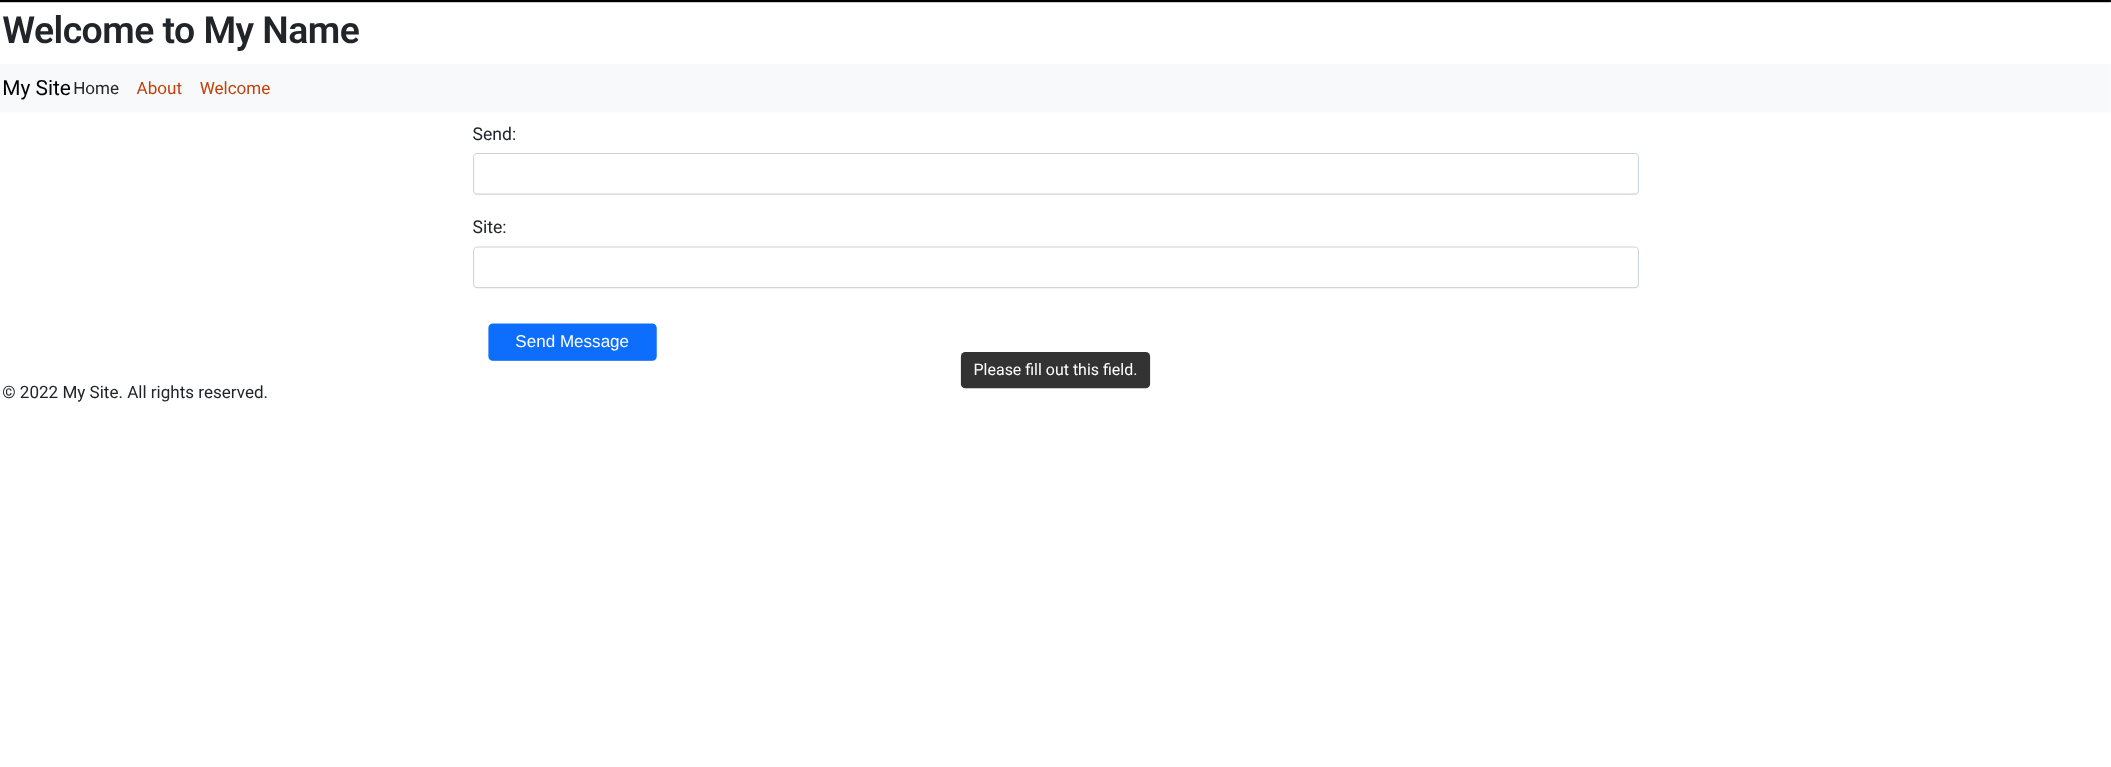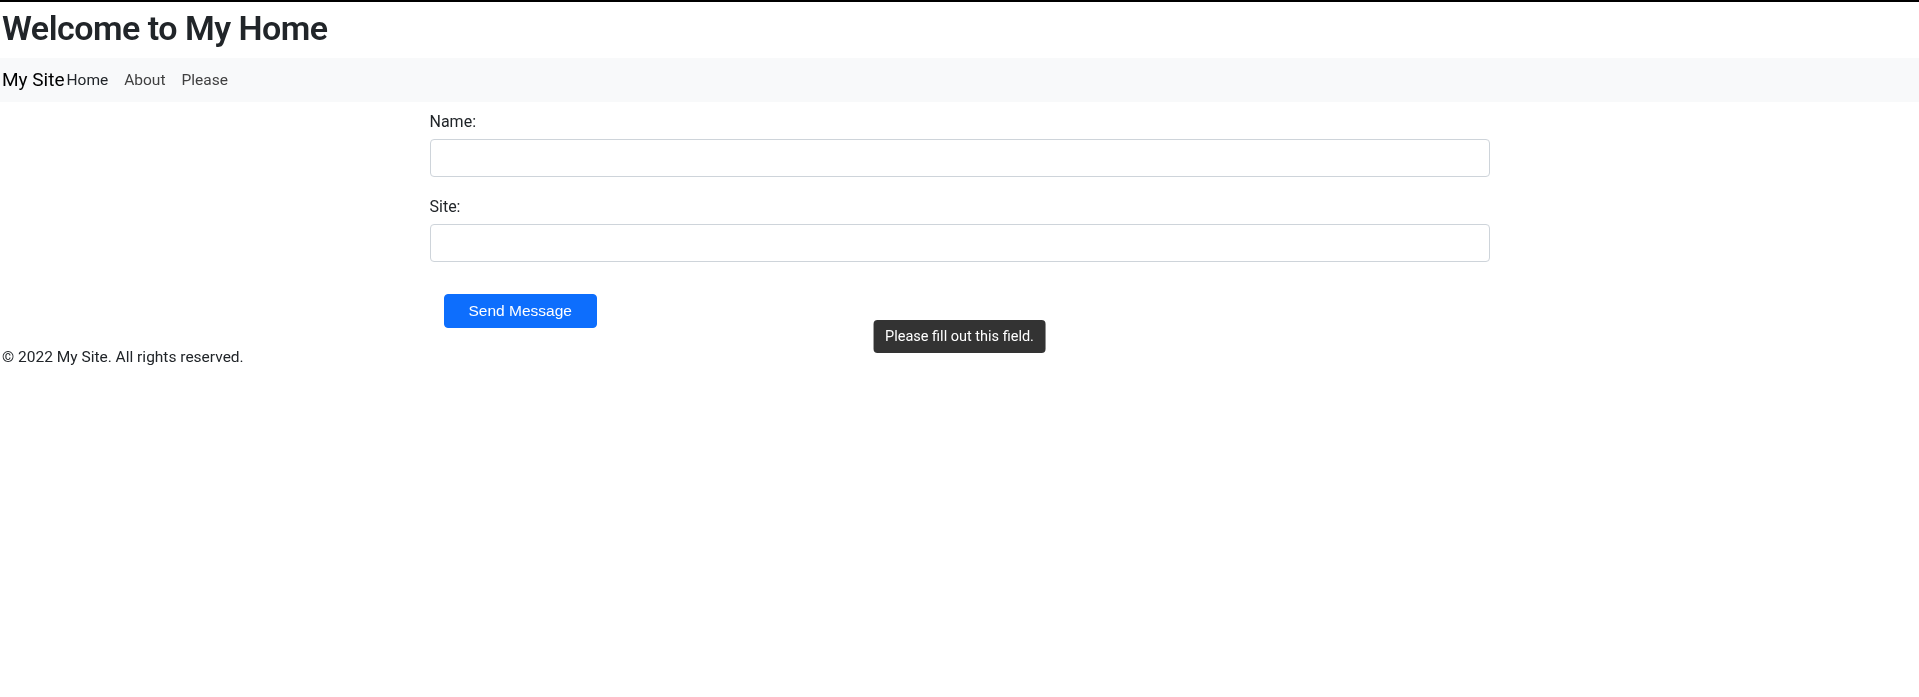--- a/index.html
+++ b/index.html
@@ -27,21 +27,21 @@
 .brand {
   font-size: 19px;
   font-weight: 400;
   color: #000;
 }
 .nav-links {
   display: flex;
   gap: 16px;
 }
 .nav-link {
-  color: #404040;
+  color: #c2410c;
   text-decoration: none;
   cursor: pointer;
 }
 .nav-link.active {
   color: #212529;
 }
 .container {
   max-width: 1060px;
   margin: 0 auto;
   padding: 10px 0;
@@ -95,35 +95,35 @@
 }
 .footer {
   padding: 10px 0 0 2px;
   font-size: 15.5px;
   color: #212529;
 }
 </style>
 </head>
 <body>
 
-<h1 class="page-title">Welcome to My Home</h1>
+<h1 class="page-title">Welcome to My Name</h1>
 
 <nav class="navbar">
   <span class="brand">My Site</span>
   <div class="nav-links">
     <a class="nav-link active">Home</a>
     <a class="nav-link">About</a>
-    <a class="nav-link">Please</a>
+    <a class="nav-link">Welcome</a>
   </div>
 </nav>
 
 <div class="container">
 
   <div class="form-group">
-    <label>Name:</label>
+    <label>Send:</label>
     <input type="text" class="form-control" value="" style="">
   </div>
 
   <div class="form-group">
     <label>Site:</label>
     <input type="email" class="form-control" value="" style="">
   </div>
 
 
   <div class="tooltip">Please fill out this field.</div>

